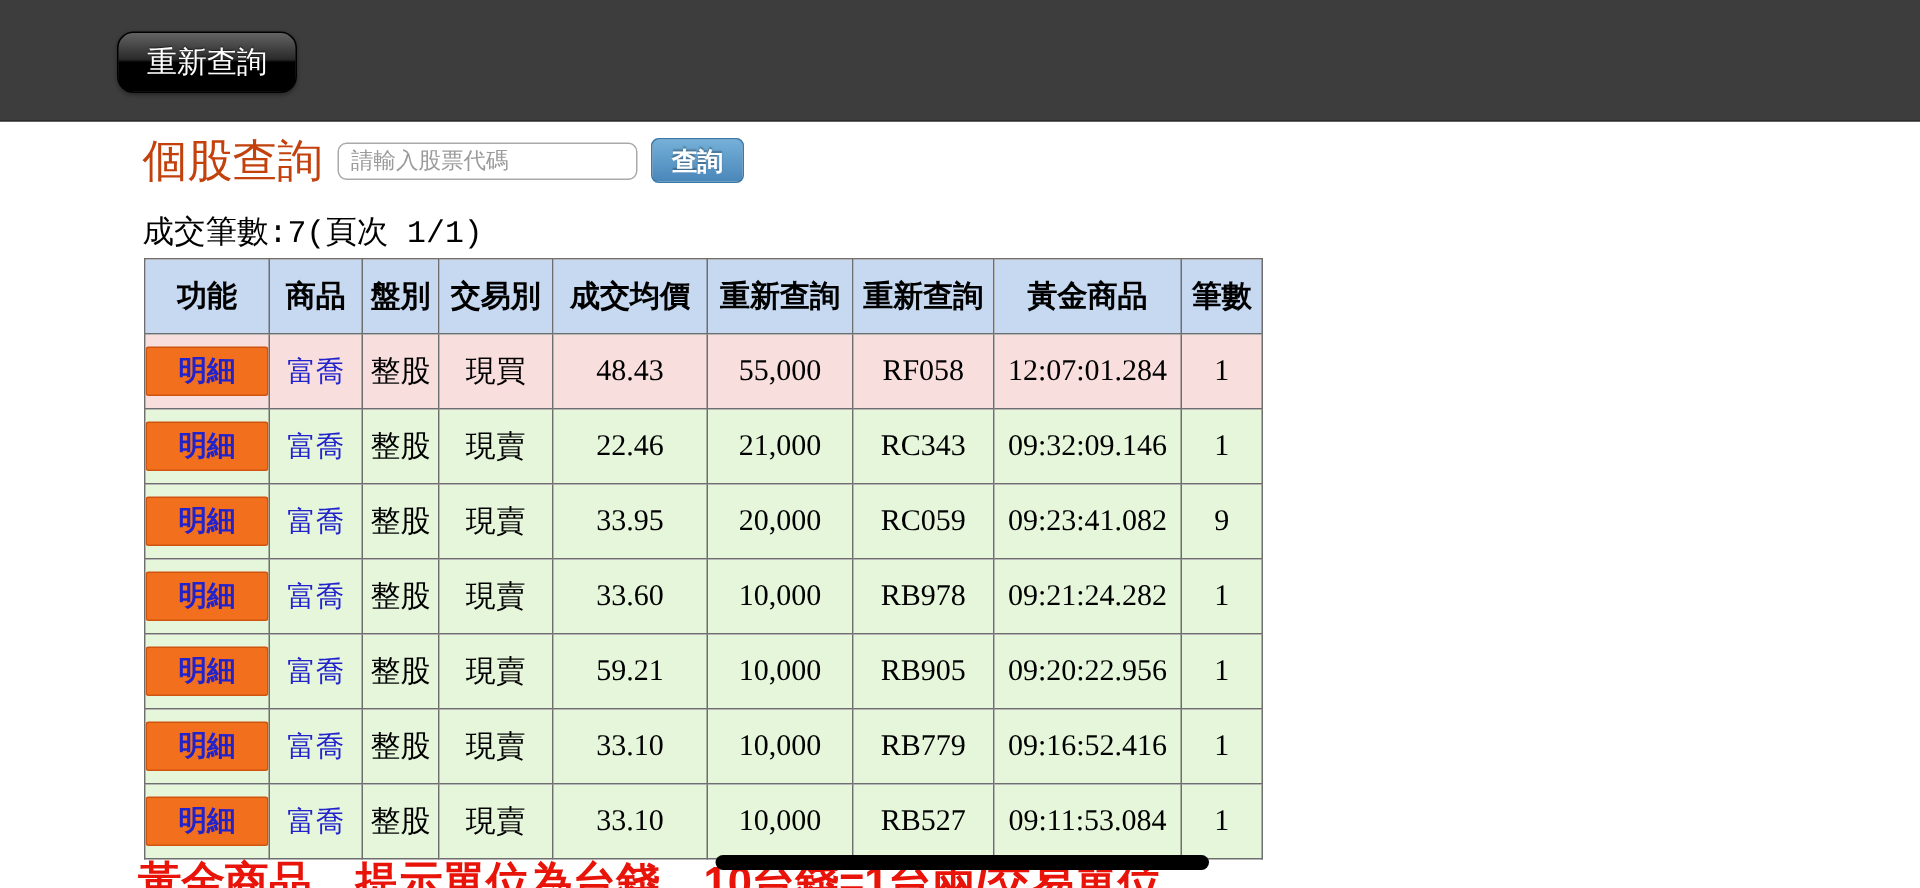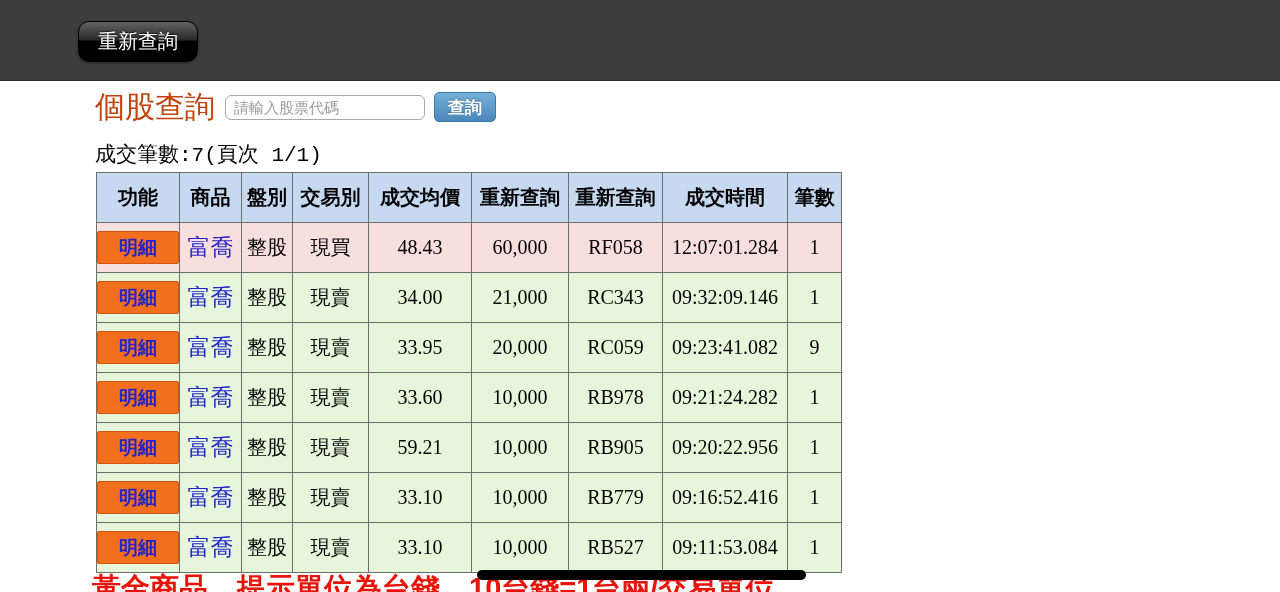--- a/index.html
+++ b/index.html
@@ -73,21 +73,21 @@
   .col-type{width:76px;} .col-price{width:103px;} .col-shares{width:97px;}
   .col-order{width:94px;} .col-time{width:125px;} .col-count{width:54px;}
   .detail-btn{
     display:inline-block;background:#f2701d;border:1px solid #cf5410;
     border-radius:2px;color:#2323cc;font-weight:bold;font-size:19px;
     font-family:"Liberation Sans","DejaVu Sans",sans-serif;
     padding:6px 21px;line-height:1;cursor:pointer;
   }
   .product-link{
     color:#2323cc;text-decoration:none;cursor:pointer;
-    font-family:Liberation Serif, serif;font-size:23px;
+    font-family:Liberation Serif, serif;font-size:19px;
   }
   
   .notice{
     position:absolute;left:92px;top:569px;
     color:#e81309;font-size:29px;font-weight:bold;white-space:nowrap;
     font-family:"Liberation Sans","DejaVu Sans",sans-serif;z-index:5;
   }
   
   .hscroll-thumb{
     position:absolute;left:477px;top:570px;width:329px;height:10px;
@@ -123,42 +123,42 @@
   </colgroup>
   <thead>
     <tr>
       <th>功能</th>
       <th>商品</th>
       <th>盤別</th>
       <th>交易別</th>
       <th>成交均價</th>
       <th>重新查詢</th>
       <th>重新查詢</th>
-      <th>成交時間</th>
+      <th>黃金商品</th>
       <th>筆數</th>
     </tr>
   </thead>
   <tbody>
     <tr class="row-buy">
       <td><button class="detail-btn">明細</button></td>
       <td><a class="product-link">富喬</a></td>
       <td>整股</td>
       <td>現買</td>
       <td>48.43</td>
-      <td>60,000</td>
+      <td>55,000</td>
       <td>RF058</td>
       <td>12:07:01.284</td>
       <td>1</td>
     </tr>
     <tr class="row-sell">
       <td><button class="detail-btn">明細</button></td>
       <td><a class="product-link">富喬</a></td>
       <td>整股</td>
       <td>現賣</td>
-      <td>34.00</td>
+      <td>22.46</td>
       <td>21,000</td>
       <td>RC343</td>
       <td>09:32:09.146</td>
       <td>1</td>
     </tr>
     <tr class="row-sell">
       <td><button class="detail-btn">明細</button></td>
       <td><a class="product-link">富喬</a></td>
       <td>整股</td>
       <td>現賣</td>

